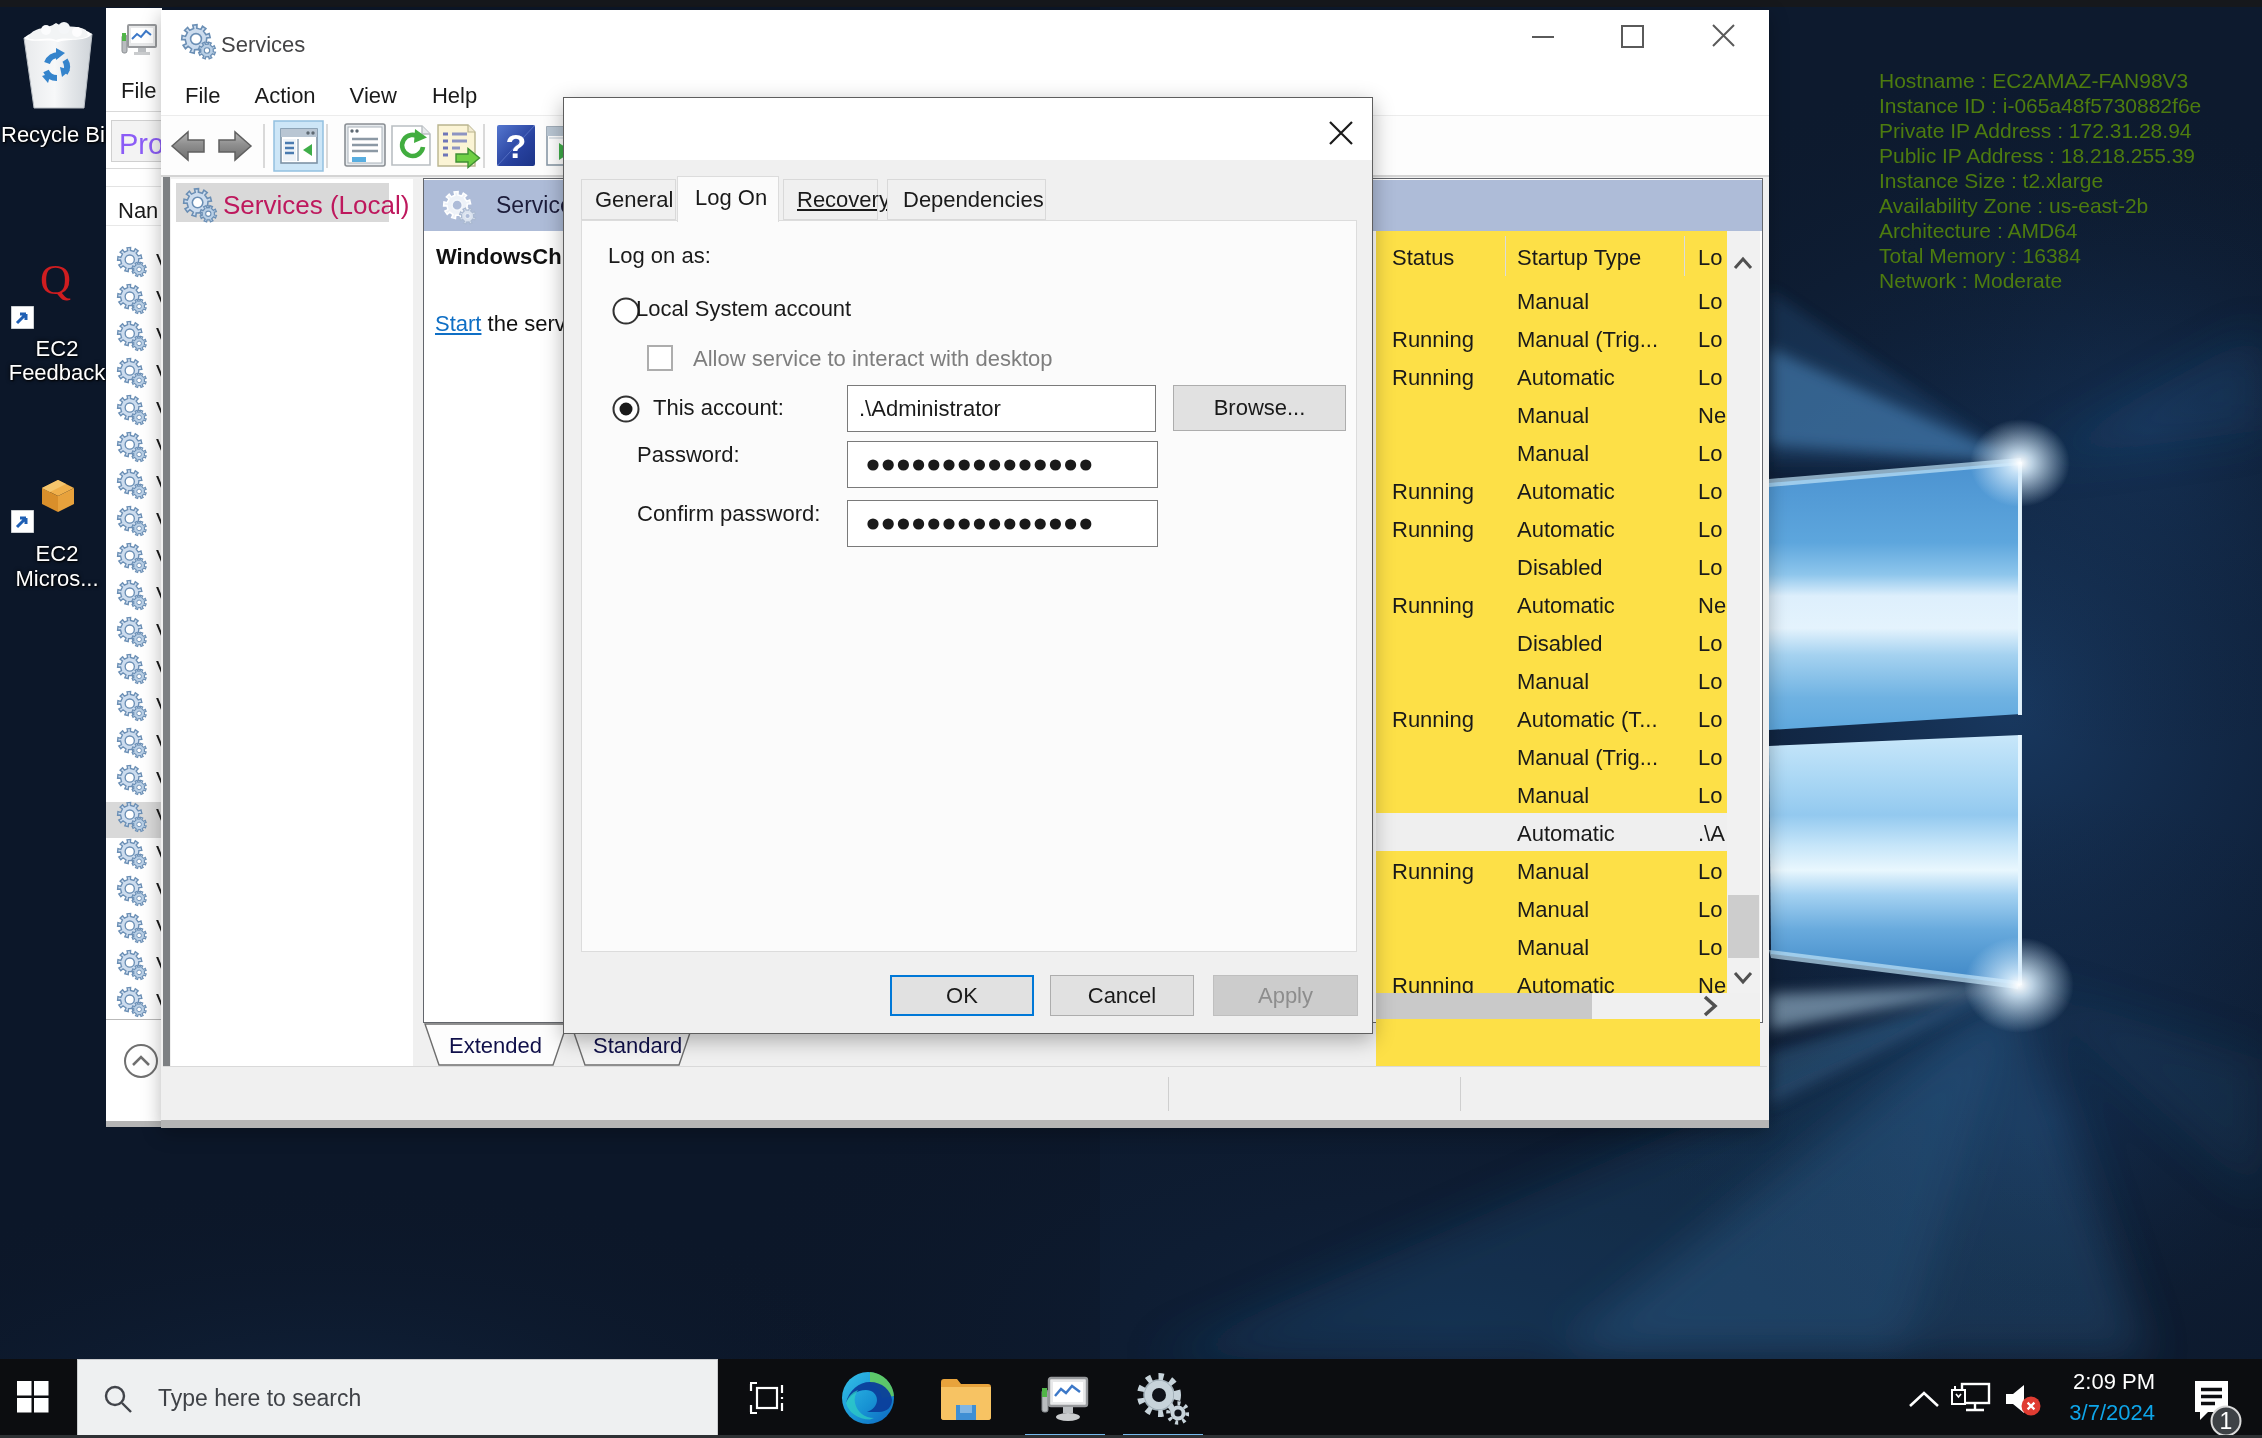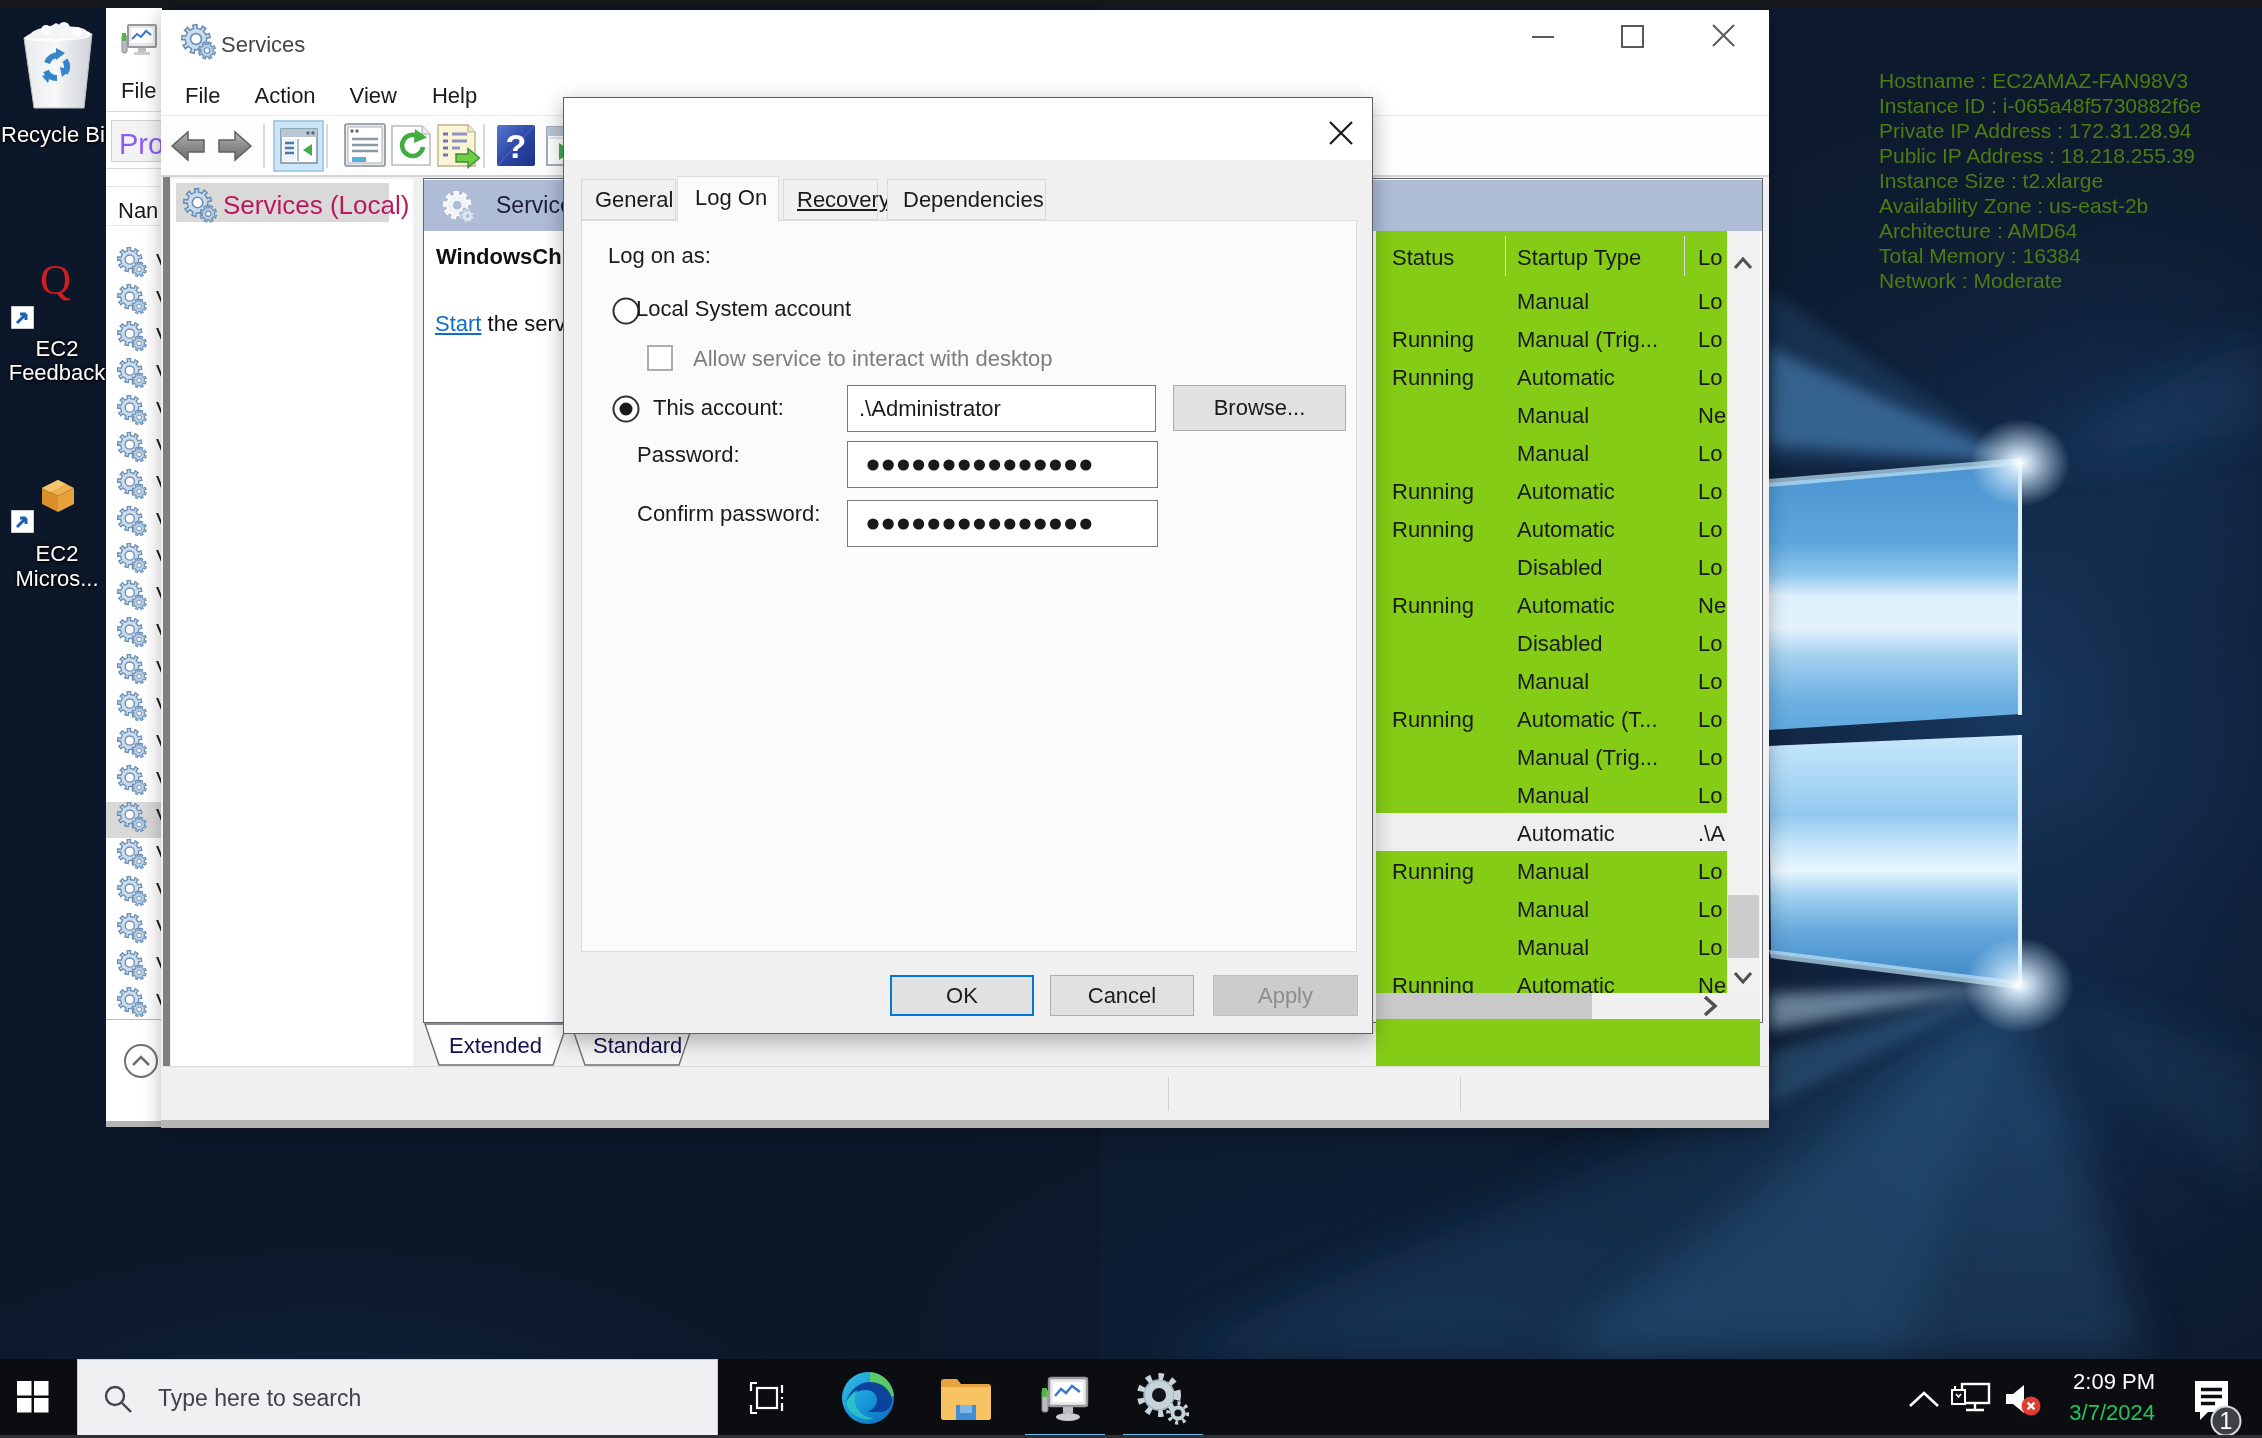--- a/index.html
+++ b/index.html
@@ -319,21 +319,21 @@
   <div class="abs" style="left:263px;top:170px;width:1338px;height:51px;background:#aebcd8;"></div>
   <svg class="abs" style="left:281px;top:180px;" width="36" height="36" viewBox="0 0 38 38">
     <use href="#gpairlight" x="1" y="0"></use>
   </svg>
   <div class="abs txt" style="left:335px;top:182px;font-size:23px;color:#1c1c3a;">Service</div>
 
   <div class="abs txt" style="left:275px;top:234px;font-size:22px;font-weight:bold;color:#111111;">WindowsCh</div>
   <div class="abs txt" style="left:274px;top:301px;font-size:22px;color:#111111;"><span style="color:#0f6fc5;text-decoration:underline;">Start</span> the serv</div>
 
   <div class="abs" style="left:1210px;top:168px;width:2px;height:845px;background:#63666c;"></div>
-  <div class="abs" id="list" style="left:1215px;top:221px;width:384px;height:960px;background:#84cc16;overflow:hidden;font-size:22px;color:#1a1a1a;">
+  <div class="abs" id="list" style="left:1215px;top:221px;width:384px;height:960px;background:#fde047;overflow:hidden;font-size:22px;color:#1a1a1a;">
     <div class="abs" style="left:129px;top:5px;width:1px;height:40px;background:#dcdcdc;"></div>
     <div class="abs" style="left:308px;top:5px;width:1px;height:40px;background:#dcdcdc;"></div>
     <div class="abs txt" style="left:16px;top:14px;">Status</div>
     <div class="abs txt" style="left:141px;top:14px;">Startup Type</div>
     <div class="abs txt" style="left:322px;top:14px;">Lo</div>
     <div class="abs" style="left:0px;top:582px;width:351px;height:38px;background:#efefef;"></div>
     <div class="abs txt" style="left:141px;top:58px;">Manual</div>
       <div class="abs txt" style="left:322px;top:58px;">Lo</div>
     <div class="abs txt" style="left:16px;top:96px;">Running</div>
       <div class="abs txt" style="left:141px;top:96px;">Manual (Trig...</div>
@@ -573,21 +573,21 @@
     <rect x="2" y="10" width="13" height="14" fill="#0c0d10" stroke="#ffffff" stroke-width="2"></rect>
     <path d="M5 10 L5 6 M12 10 L12 6" stroke="#ffffff" stroke-width="2"></path>
     <path d="M6 14 L8.5 17 L11 14" stroke="#ffffff" stroke-width="1.6" fill="none"></path>
   </svg>
   <svg class="abs" style="left:2004px;top:23px;" width="52" height="38" viewBox="0 0 52 38">
     <path d="M2 12 L9 12 L20 3 L20 31 L9 22 L2 22 Z" fill="#ffffff"></path>
     <circle cx="27" cy="24" r="9.5" fill="#e03c32"></circle>
     <path d="M23.6 20.6 L30.4 27.4 M30.4 20.6 L23.6 27.4" stroke="#ffffff" stroke-width="2.2"></path>
   </svg>
   <div class="abs txt" style="left:2060px;top:10px;width:95px;text-align:right;font-size:22px;color:#ffffff;">2:09 PM</div>
-  <div class="abs txt" style="left:2060px;top:41px;width:95px;text-align:right;font-size:22px;color:#22c55e;">3/7/2024</div>
+  <div class="abs txt" style="left:2060px;top:41px;width:95px;text-align:right;font-size:22px;color:#0ea5e9;">3/7/2024</div>
   <svg class="abs" style="left:2193px;top:20px;" width="52" height="58" viewBox="0 0 52 58">
     <path d="M2 2 L35 2 L35 33 L15 33 L7 41 L7 33 L2 33 Z" fill="#ffffff"></path>
     <path d="M8 10.5 h21 M8 17.5 h21 M8 24.5 h14" stroke="#0c0d10" stroke-width="3.6"></path>
     <circle cx="33" cy="42" r="14.5" fill="#3e4246" stroke="#dadada" stroke-width="2"></circle>
     <text x="33" y="50" text-anchor="middle" font-size="23" fill="#ffffff" font-family="Liberation Sans">1</text>
   </svg>
 </div>
 <div class="abs" style="left:0;top:1435px;width:2262px;height:3px;background:#2e3134;"></div>
 
 </body></html>

